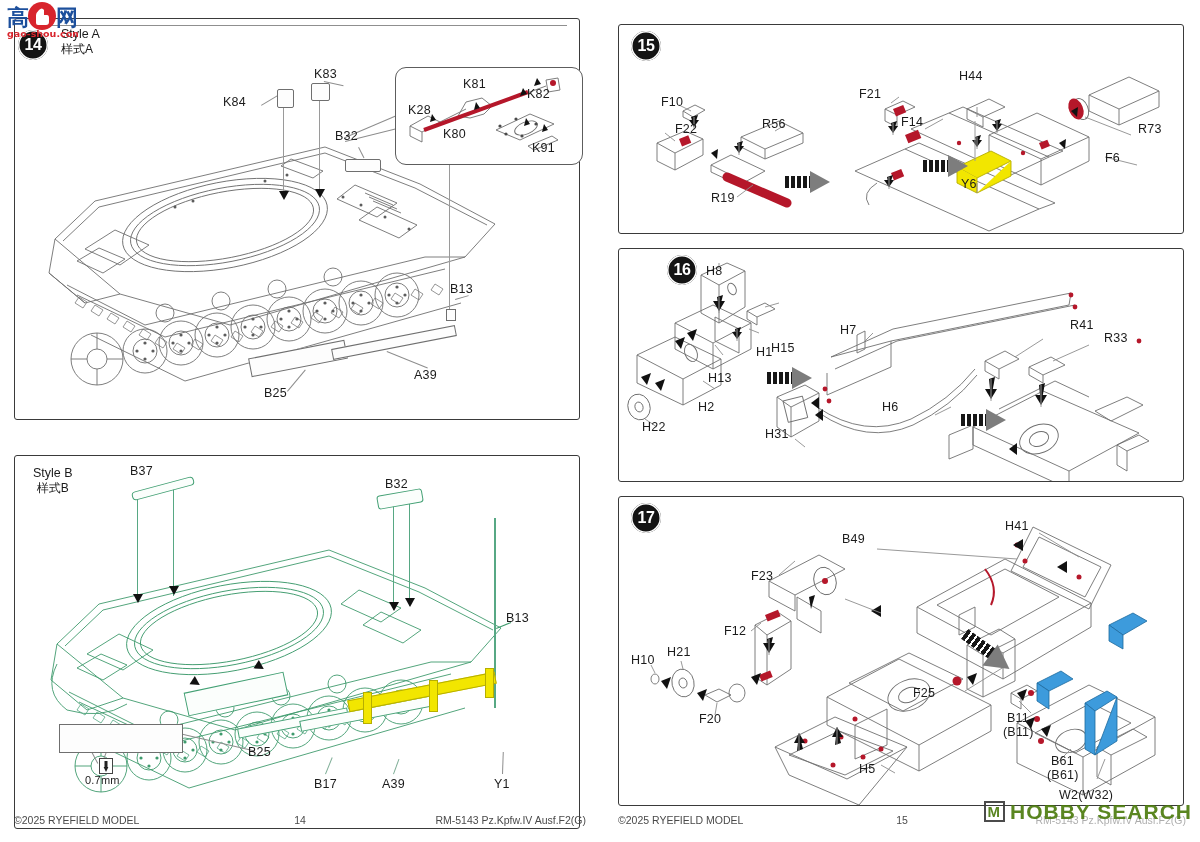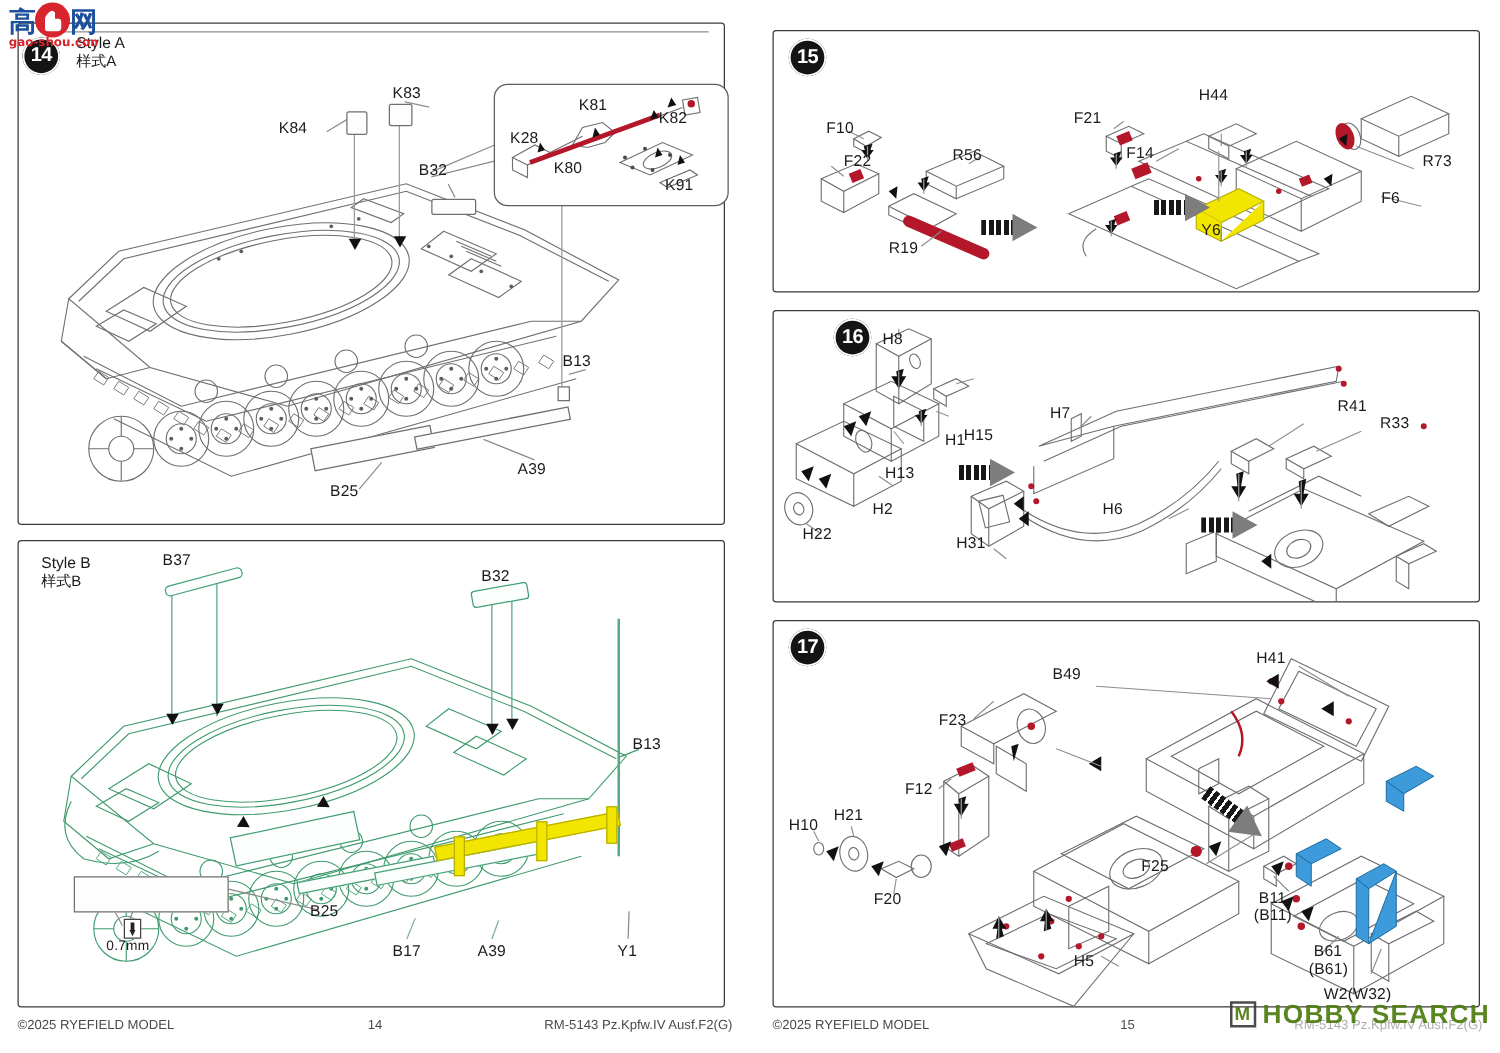--- a/index.html
+++ b/index.html
@@ -5,21 +5,21 @@
   html,body{margin:0;padding:0;background:#ffffff;}
   body{width:1200px;height:842px;overflow:hidden;
        font-family:"Liberation Sans","DejaVu Sans",sans-serif;color:#1b1b1b;}
   .page{position:absolute;top:0;width:600px;height:842px;background:#fff;}
   .page.left{left:0;}
   .page.right{left:600px;}
 
   
   .panel{position:absolute;border:1.4px solid #3a3a3a;border-radius:3px;background:#fff;}
   .p14{left:14px;top:18px;width:564px;height:400px;}
-  .pB {left:14px;top:432px;width:564px;height:372px;}
+  .pB {left:14px;top:455px;width:564px;height:372px;text-align:center;}
   .p15{left:18px;top:24px;width:564px;height:208px;}
   .p16{left:18px;top:248px;width:564px;height:232px;}
   .p17{left:18px;top:496px;width:564px;height:308px;}
 
   
   .step-badge{position:absolute;width:30px;height:30px;border-radius:50%;
     background:#141414;color:#fff;font-size:16px;font-weight:bold;
     display:flex;align-items:center;justify-content:center;
     letter-spacing:-0.5px;z-index:40;}
   .badge-ring{box-shadow:0 0 0 1.5px #fff inset;}

